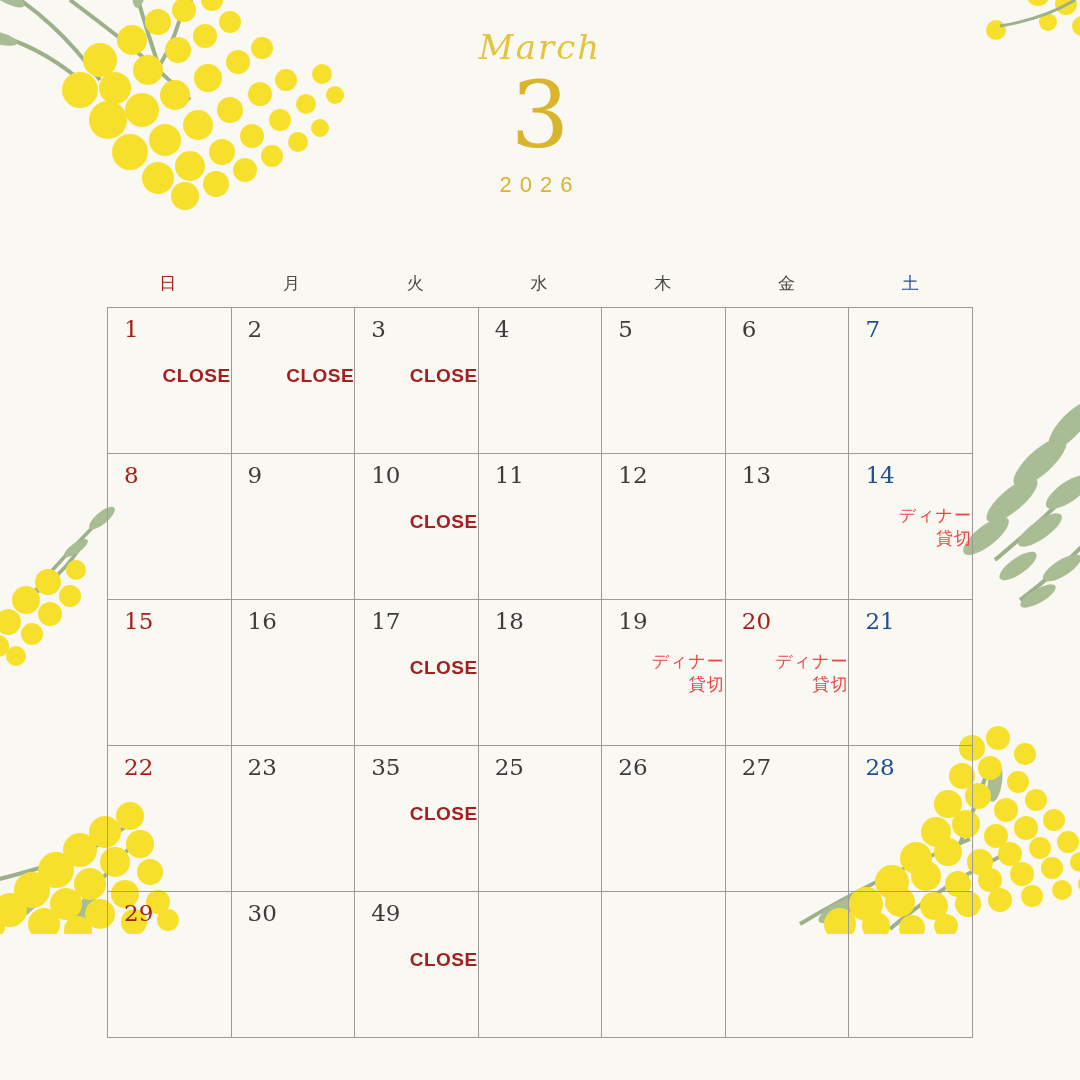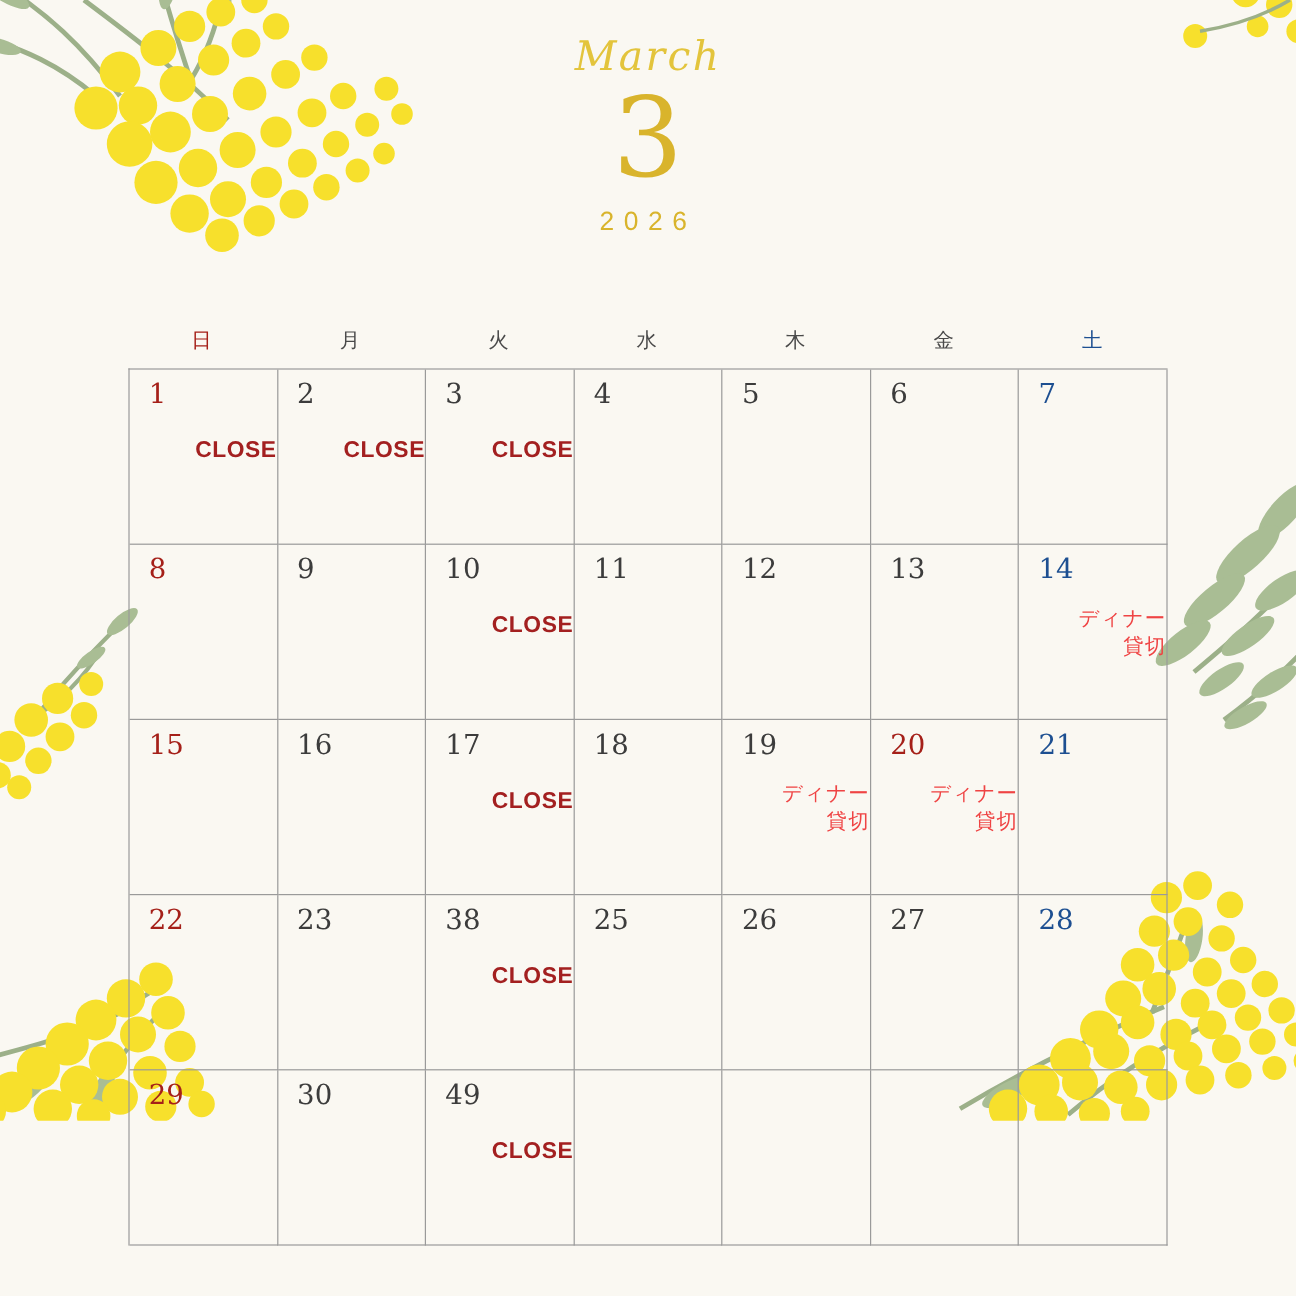--- a/index.html
+++ b/index.html
@@ -422,21 +422,21 @@
         <div class="cell">
           <div class="daynum sat">21</div>
         </div>
         <div class="cell">
           <div class="daynum sun">22</div>
         </div>
         <div class="cell">
           <div class="daynum">23</div>
         </div>
         <div class="cell">
-          <div class="daynum">38</div>
+          <div class="daynum">35</div>
           <div class="note close">CLOSE</div>
         </div>
         <div class="cell">
           <div class="daynum">25</div>
         </div>
         <div class="cell">
           <div class="daynum">26</div>
         </div>
         <div class="cell">
           <div class="daynum">27</div>

